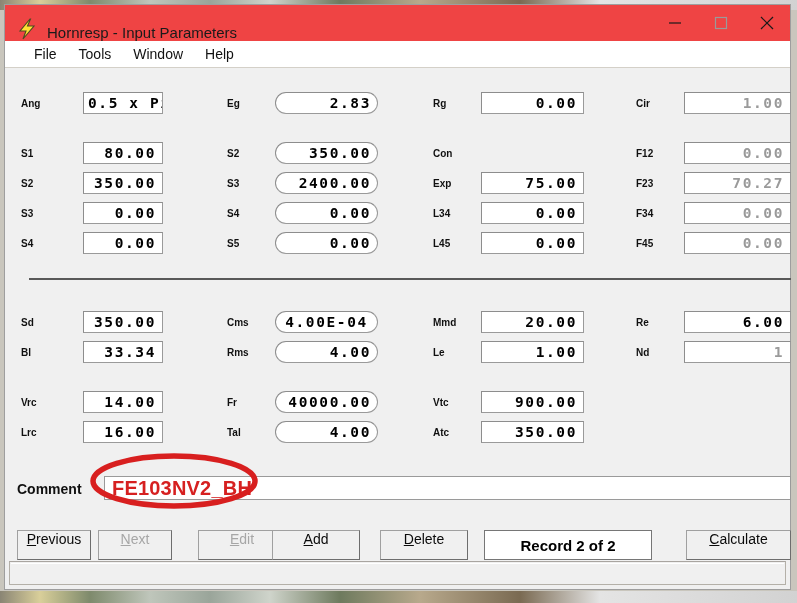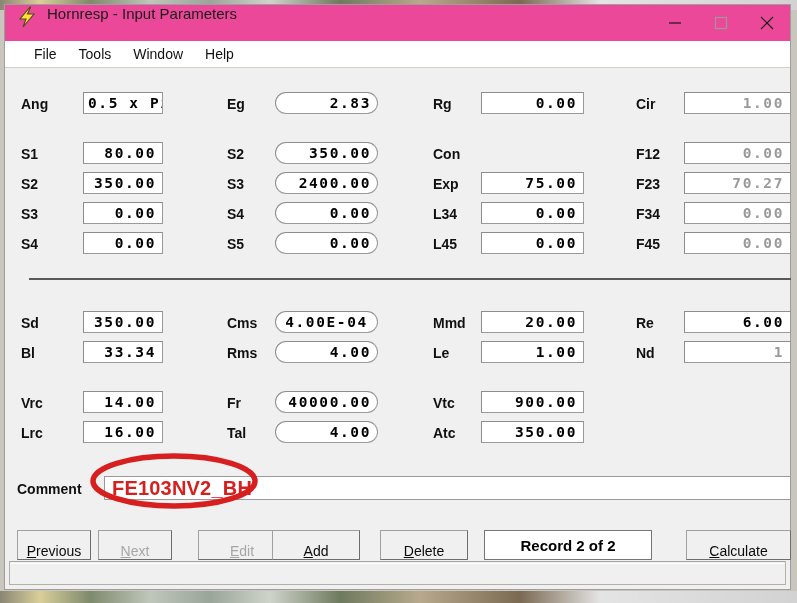--- a/index.html
+++ b/index.html
@@ -38,23 +38,23 @@
     height: 586px;
     background: #f0f0f0;
     border: 1px solid #9e9e9e;
     box-sizing: border-box;
   }
 
   
   #titlebar {
     position: relative;
     height: 36px;
-    background: #ec4899;
-    display: flex;
-    align-items: flex-start;
+    background: #ef4444;
+    display: flex;
+    align-items: flex-end;
   }
   #app-icon {
     width: 24px;
     height: 24px;
     margin-left: 10px;
     margin-right: 8px;
     flex: none;
   }
   #title-text {
     font-size: 15px;
@@ -108,21 +108,21 @@
 
   
   .prow {
     position: absolute;
     left: 0;
     width: 785px;
     height: 24px;
   }
   .plabel {
     position: absolute;
-    font-size: 14px;
+    font-size: 10px;
     font-weight: bold;
     color: #101010;
     line-height: 24px;
     white-space: nowrap;
   }
   .pfield {
     position: absolute;
     height: 22px;
     box-sizing: border-box;
     background: #ffffff;
@@ -223,21 +223,21 @@
     height: 30px;
     box-sizing: border-box;
     background: #f0f0f0;
     border: 1px solid #a0a0a0;
     border-right-color: #6d6d6d;
     border-bottom-color: #6d6d6d;
     font-family: "Liberation Sans", sans-serif;
     font-size: 14px;
     color: #0a0a0a;
     display: flex;
-    align-items: flex-end;
+    align-items: flex-start;
     justify-content: center;
     cursor: default;
     white-space: nowrap;
   }
   .btn.disabled { color: #a6a6a6; }
   .btn u { text-underline-offset: 1px; }
   #record-display {
     position: absolute;
     top: 0;
     height: 30px;

